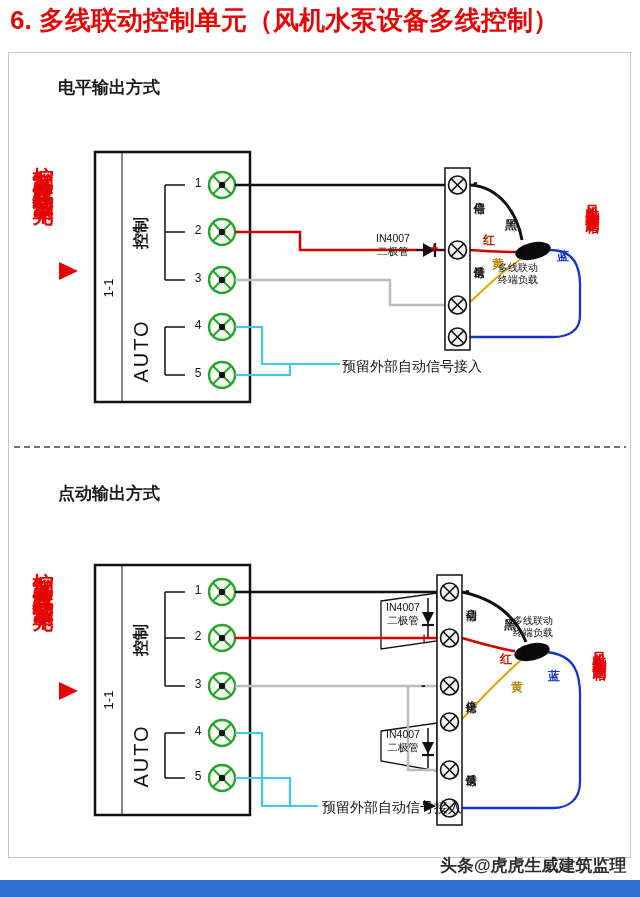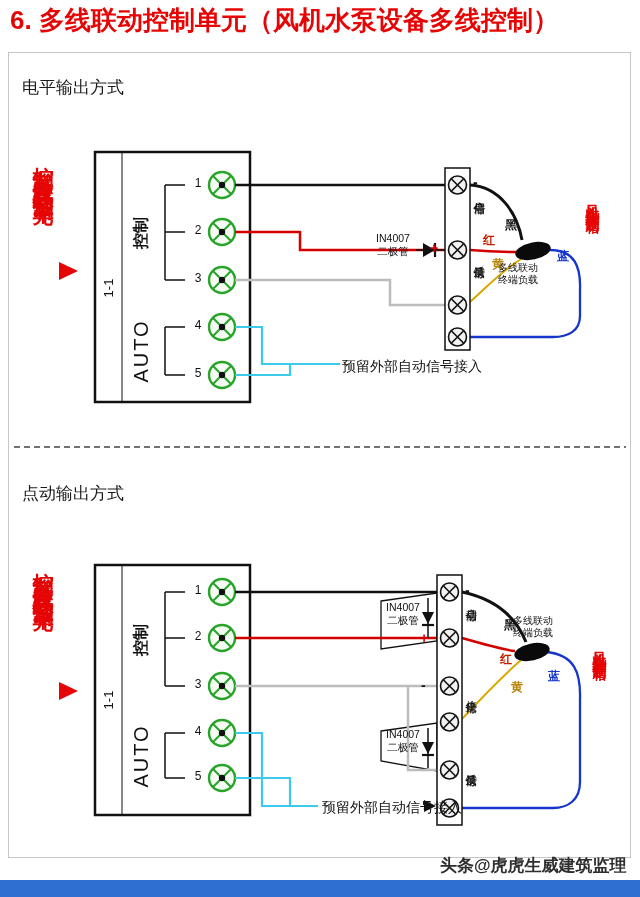--- a/index.html
+++ b/index.html
@@ -4,21 +4,21 @@
 <style>
   * { margin:0; padding:0; box-sizing:border-box; }
   html,body { background:#ffffff; }
   .page { position:relative; width:640px; height:897px; background:#fff; overflow:hidden;
           font-family:"Liberation Sans","DejaVu Sans",sans-serif; color:#111; }
   .panel { position:absolute; left:8px; top:52px; width:623px; height:806px;
            border:1px solid #c6c6c6; background:#fff; z-index:1; }
   svg.overlay { position:absolute; left:0; top:0; z-index:2; }
   .txt { position:absolute; z-index:3; color:#111; line-height:1.15; }
   .title { left:10px; top:6px; font-size:26px; font-weight:bold; color:#e60505; white-space:nowrap; }
-  .heading { font-size:17px; font-weight:normal; color:#1a1a1a; }
+  .heading { font-size:17px; font-weight:bold; color:#1a1a1a;margin-left:36px; }
   .vtext { writing-mode:vertical-rl; text-orientation:upright; }
   .redbig { color:#e60505; font-weight:bold; font-size:21px; letter-spacing:4px; }
   .redside { color:#e60505; font-weight:bold; font-size:14px; letter-spacing:2px; }
   .rot { transform:translate(-50%,-50%) rotate(-90deg); white-space:nowrap; }
   .boxid { font-size:13px; }
   .ctrl { font-size:16px; font-weight:bold; }
   .auto { font-size:20px; letter-spacing:2px; }
   .num { font-size:12px; width:16px; text-align:center; }
   .slabel { font-size:11.5px; letter-spacing:1px; }
   .sign { font-size:14px; font-weight:bold; }

